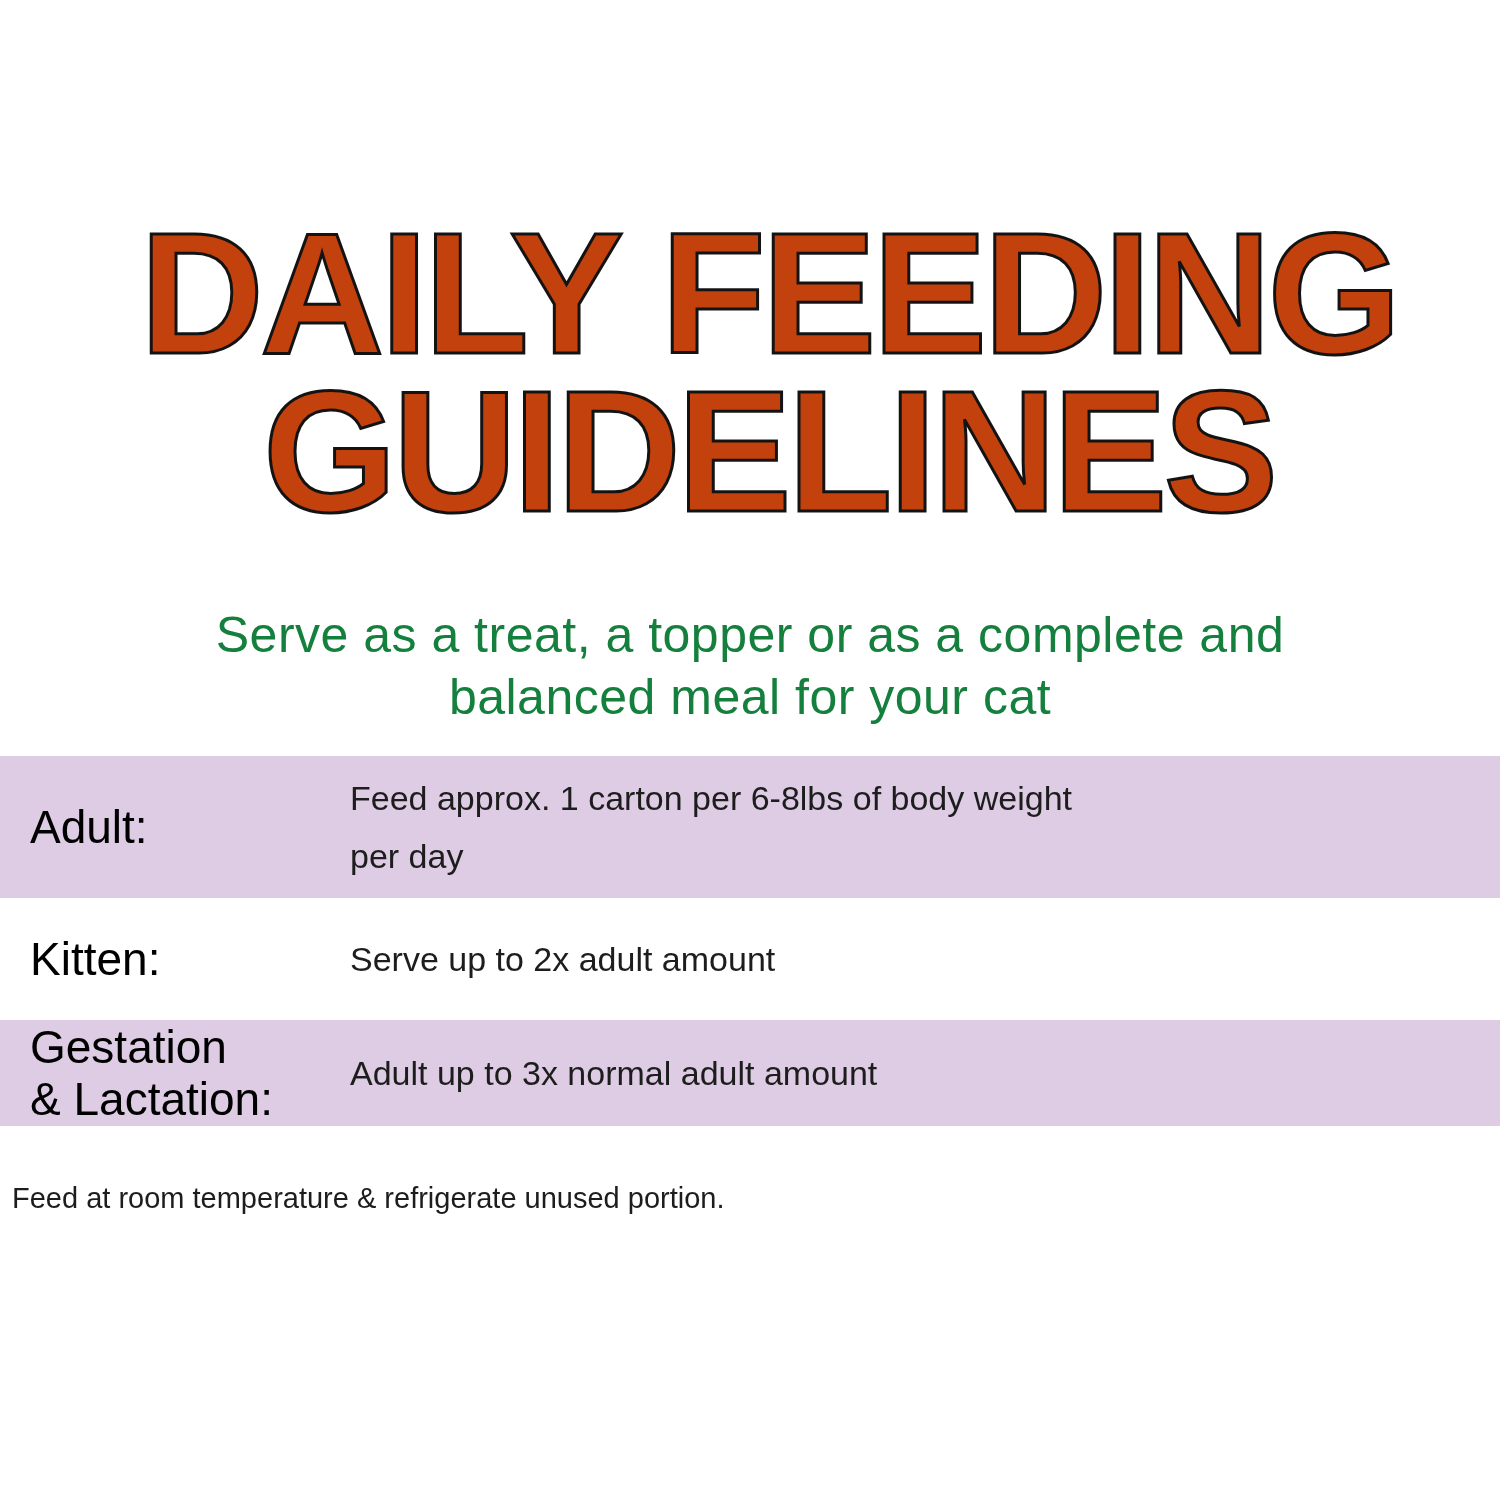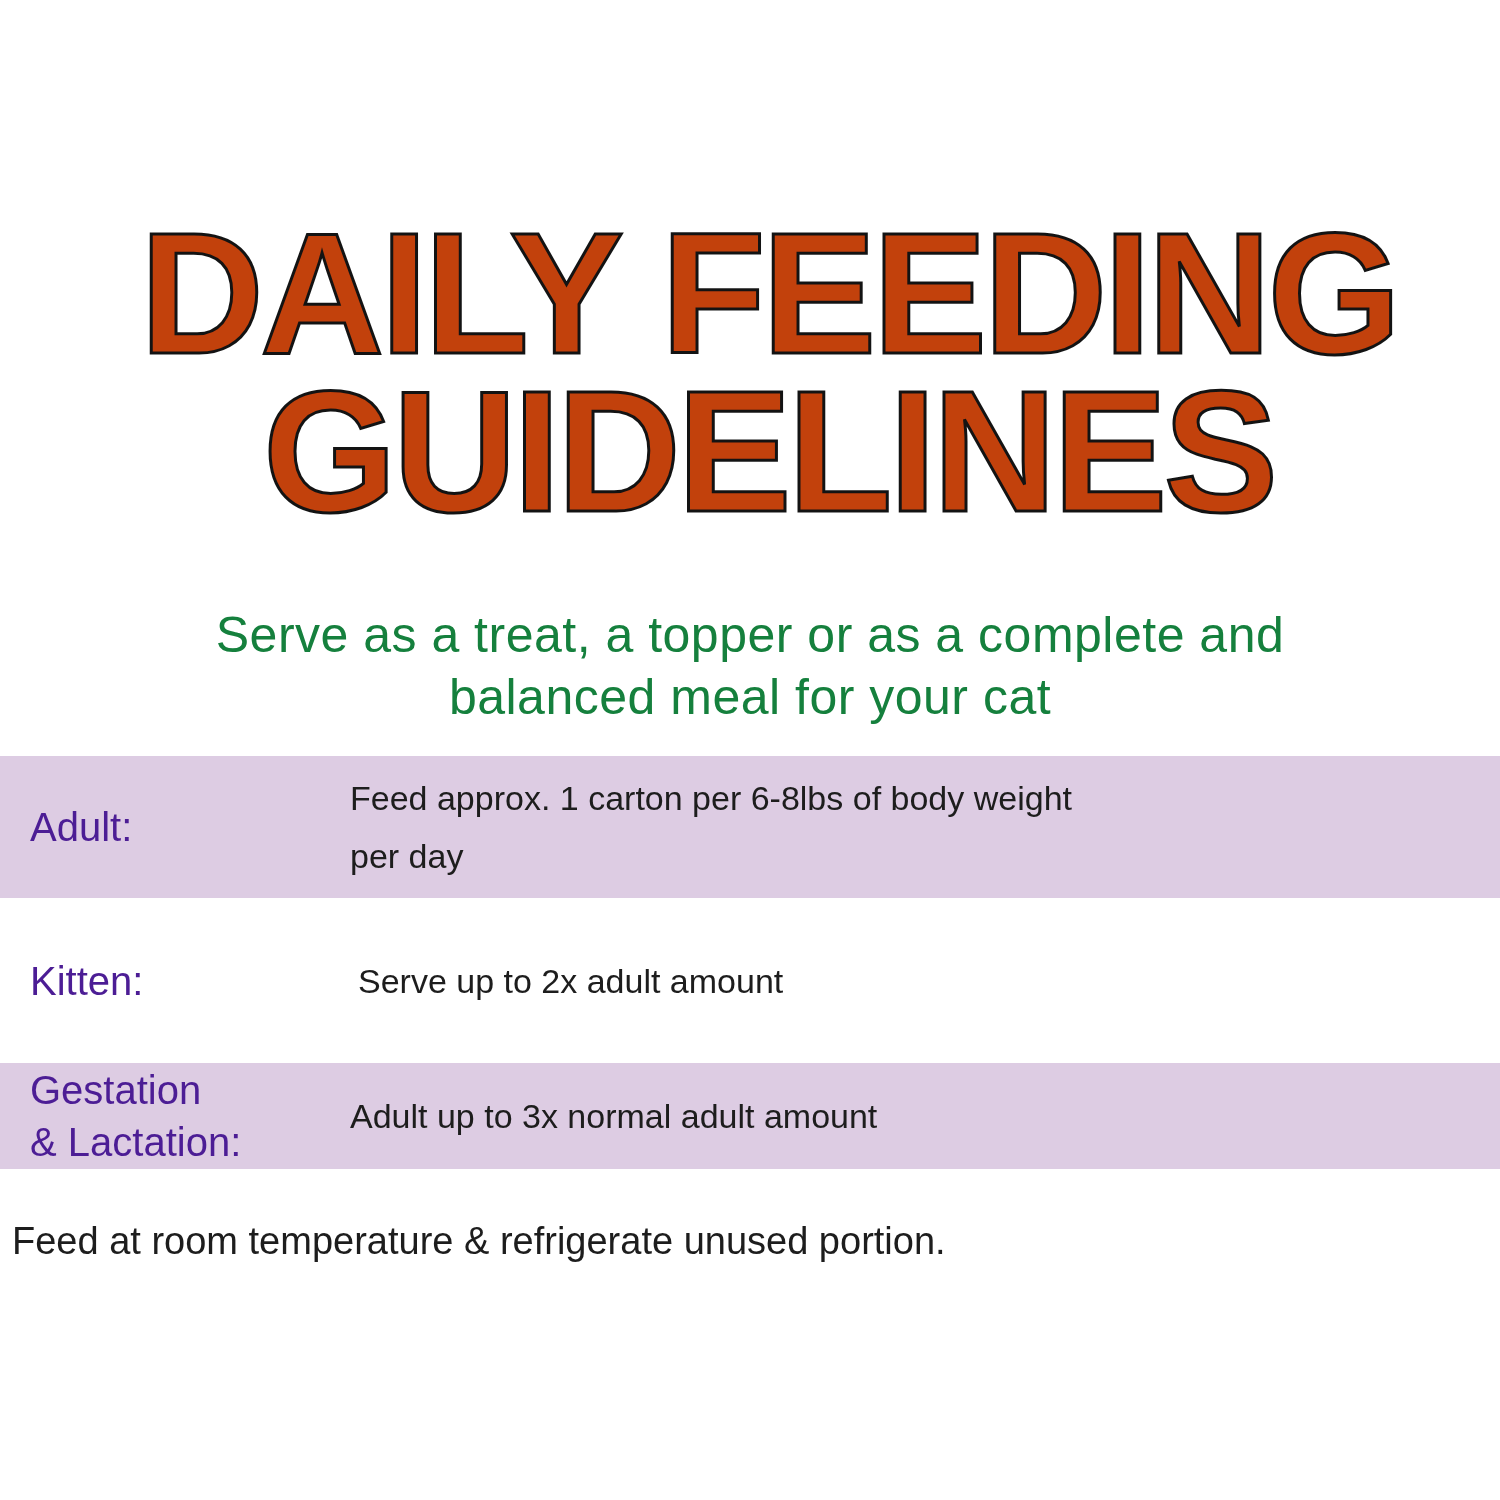--- a/index.html
+++ b/index.html
@@ -40,41 +40,41 @@
   .table {
     margin-top: 28px;
   }
   .row {
     display: flex;
     align-items: center;
     padding-left: 30px;
     box-sizing: border-box;
   }
   .row-adult     { height: 142px; }
-  .row-kitten    { height: 165px; gap: 8px; }
+  .row-kitten    { height: 122px; }
   .row-gestation { height: 106px; }
   .row-label {
     flex: 0 0 320px;
-    font-size: 40px;
+    font-size: 46px;
     line-height: 52px;
-    color: #4c1d95;
+    color: #000000;
     white-space: pre-line;
   }
   .row-desc {
     flex: 1 1 auto;
     font-size: 34px;
     line-height: 58px;
     color: #1d1d1d;
     max-width: 1125px;
     white-space: pre-line;
   }
   .footer {
     margin-top: 46px;
     padding-left: 12px;
-    font-size: 38px;
+    font-size: 29px;
     line-height: 52px;
     color: #1d1d1d;
   }
 </style>
 </head>
 <body>
 
 <div class="panel">
 
   <div class="title">DAILY FEEDING

